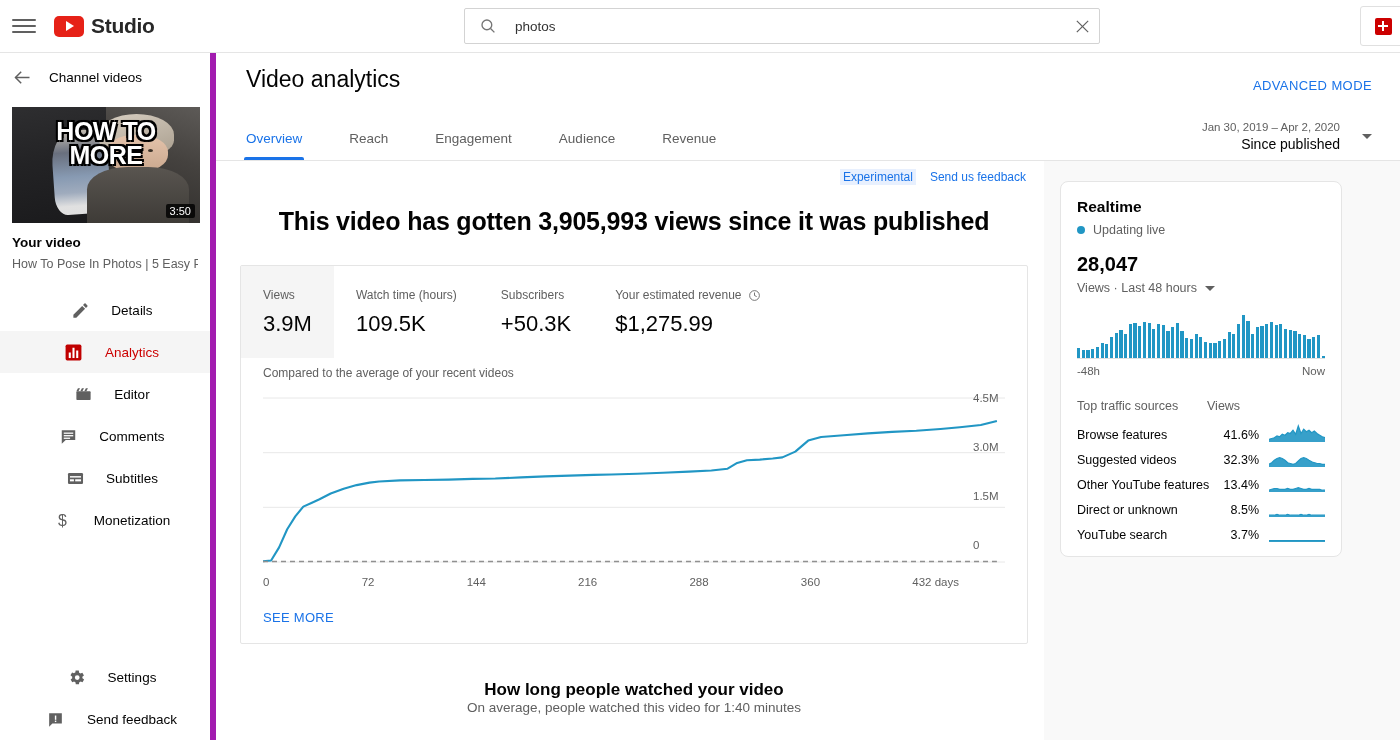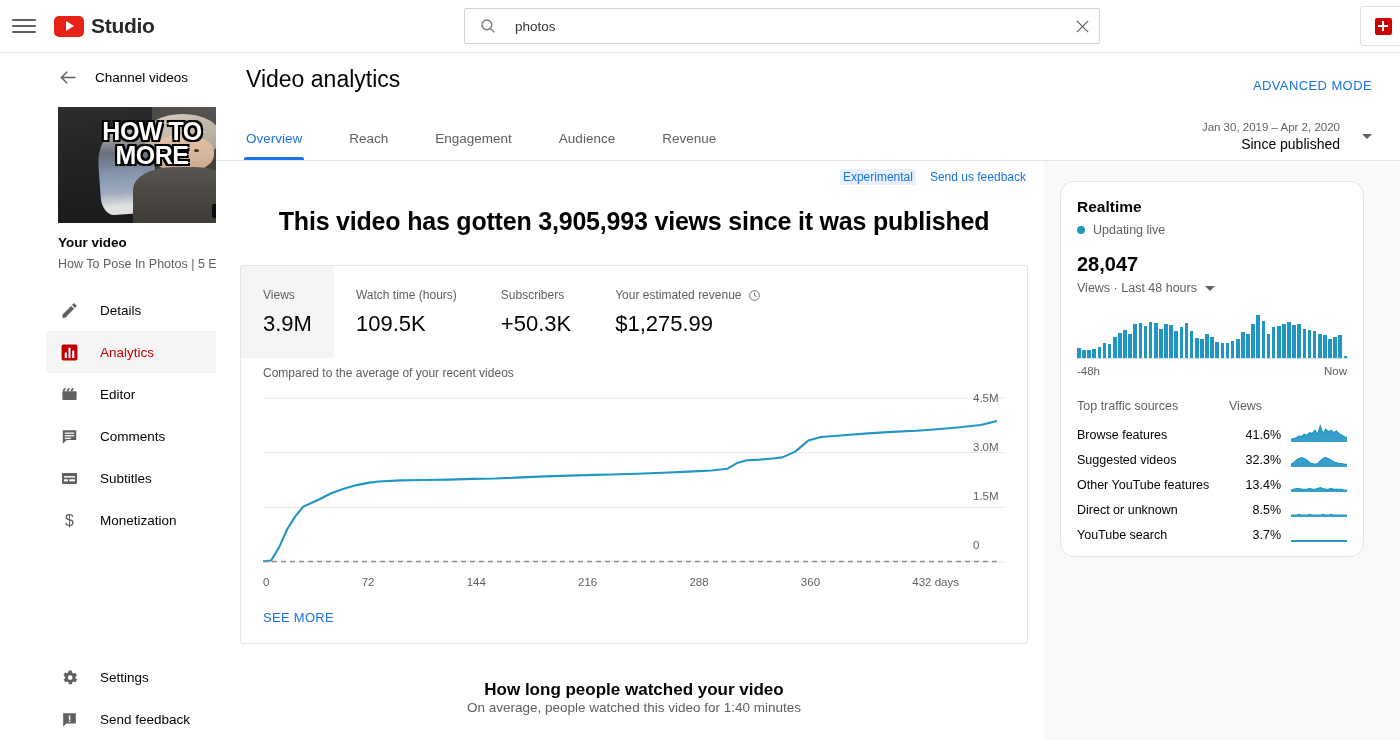--- a/index.html
+++ b/index.html
@@ -60,21 +60,21 @@
   }
   .create-sq::before, .create-sq::after {
     content: ""; position: absolute; background: #fff;
   }
   .create-sq::before { left: 3.5px; top: 7.5px; width: 10px; height: 2px; }
   .create-sq::after  { top: 3.5px; left: 7.5px; height: 10px; width: 2px; }
 
   
   .sidebar {
     position: absolute; left: 0; top: 53px; width: 216px; height: 687px;
-    background: #fff; border-right: 4px solid #a21caf; margin-left: 46px;
+    background: #fff; border-right: 6px solid #a21caf;
   }
   .back-row {
     display: flex; align-items: center; height: 48px; padding-left: 12px;
     cursor: pointer; gap: 16px;
   }
   .back-row .lbl { font-size: 13.5px; color: #030303; font-weight: 400; }
 
   .thumb {
     margin: 6px 12px 0 12px; width: 188px; height: 116px;
     position: relative; overflow: hidden; background: #1c1c1c;
@@ -119,21 +119,21 @@
     position: absolute; right: 5px; bottom: 5px; background: rgba(0,0,0,.82);
     color: #fff; font-size: 11px; padding: 1px 4px; border-radius: 2px; font-weight: 500;
   }
   .vid-meta { padding: 12px 12px 4px 12px; }
   .vid-meta .your { font-size: 13.5px; font-weight: 600; color: #030303; }
   .vid-meta .name { font-size: 12.5px; color: #606060; margin-top: 7px; white-space: nowrap; overflow: hidden; }
 
   .navlist { margin-top: 14px; }
   .navitem {
     display: flex; align-items: center; height: 42px; padding-left: 12px;
-    gap: 20px; cursor: pointer; font-size: 13.5px; color: #030303;
+    gap: 20px; cursor: pointer; font-size: 13.5px; color: #030303; justify-content: center;
   }
   .navitem.active { background: #f5f5f5; color: #c00; font-weight: 500; }
   .navitem .ico { width: 22px; height: 22px; display:flex; align-items:center; justify-content:center; flex:0 0 22px;}
   .navbottom { position: absolute; left: 0; bottom: 0; width: 100%; padding-bottom: 0; }
 
   
   .main {
     position: absolute; left: 216px; top: 53px; width: 1184px; height: 687px;
     background: #fff; overflow: hidden;
   }
@@ -209,22 +209,22 @@
     font-size: 13px; font-weight: 500; color: #1a73e8; letter-spacing: .3px;
     padding: 22px 22px 18px 22px; cursor: pointer; display: inline-block;
   }
 
   .bottom-sec { text-align: center; margin-top: 36px; }
   .bottom-sec .b-title { font-size: 17px; font-weight: 600; color: #030303; }
   .bottom-sec .b-sub { font-size: 13.5px; color: #606060; }
 
   
   .rt-card {
-    background: #fff; border: 1px solid #e5e5e5; border-radius: 14px;
-    padding: 16px 16px 14px 16px; width: 304px;
+    background: #fff; border: 1px solid #e5e5e5; border-radius: 8px;
+    padding: 16px 16px 14px 16px; width: 282px;
   }
   .rt-title { font-size: 15.5px; font-weight: 600; color: #030303; }
   .rt-live { display: flex; align-items: center; gap: 8px; margin-top: 7px; }
   .rt-dot { width: 8px; height: 8px; border-radius: 50%; background: #2196c4; }
   .rt-live-lbl { font-size: 12.5px; color: #606060; }
   .rt-num { font-size: 20px; font-weight: 600; color: #030303; margin-top: 16px; }
   .rt-sub { font-size: 12.5px; color: #606060; margin-top: 5px; display: flex; align-items: center; gap: 8px; cursor:pointer;}
   .rt-bars { margin-top: 20px; height: 44px; display: flex; align-items: flex-end; gap: 1.5px; border-bottom: 1px solid #e0e0e0; }
   .rt-bars i { display: block; flex: 1; background: #2196c4; }
   .rt-axis { display: flex; justify-content: space-between; font-size: 11.5px; color: #606060; margin-top: 6px; }

